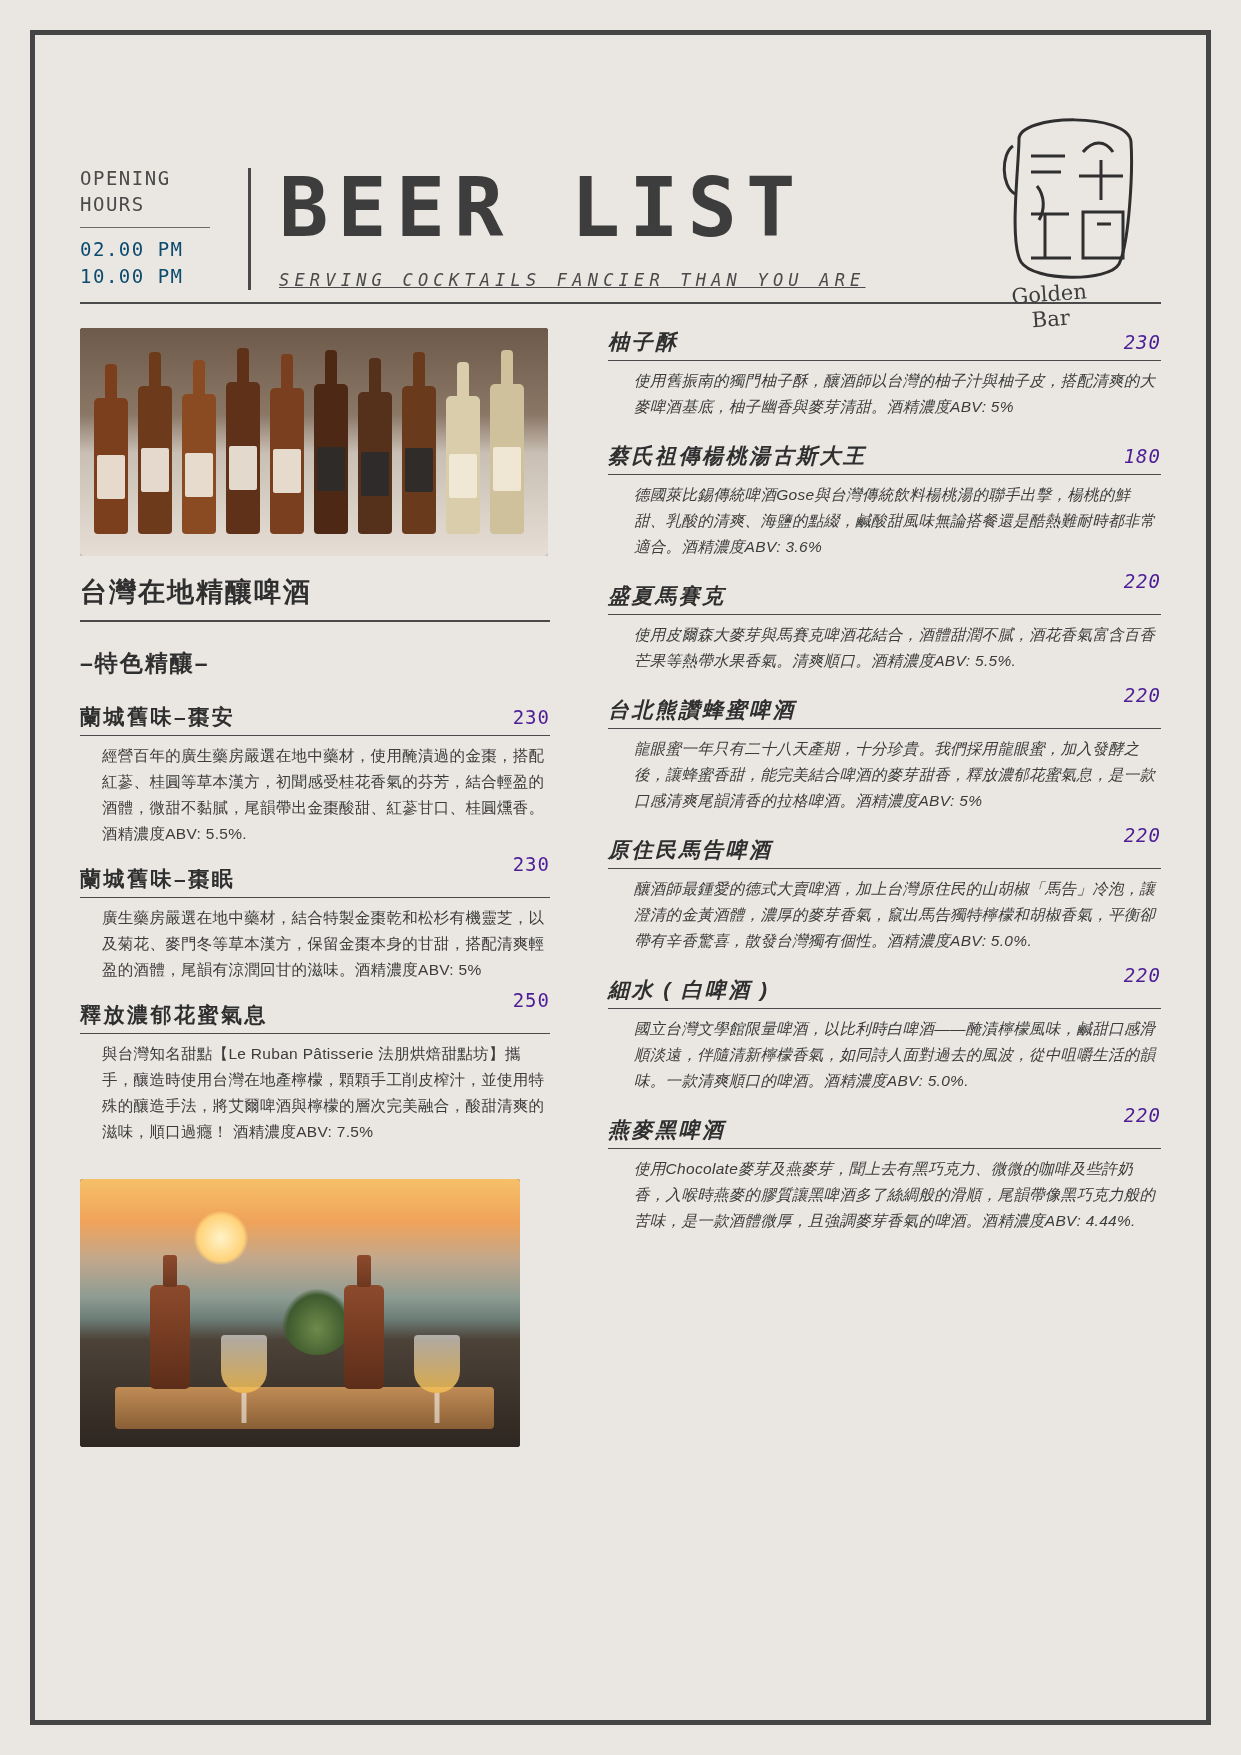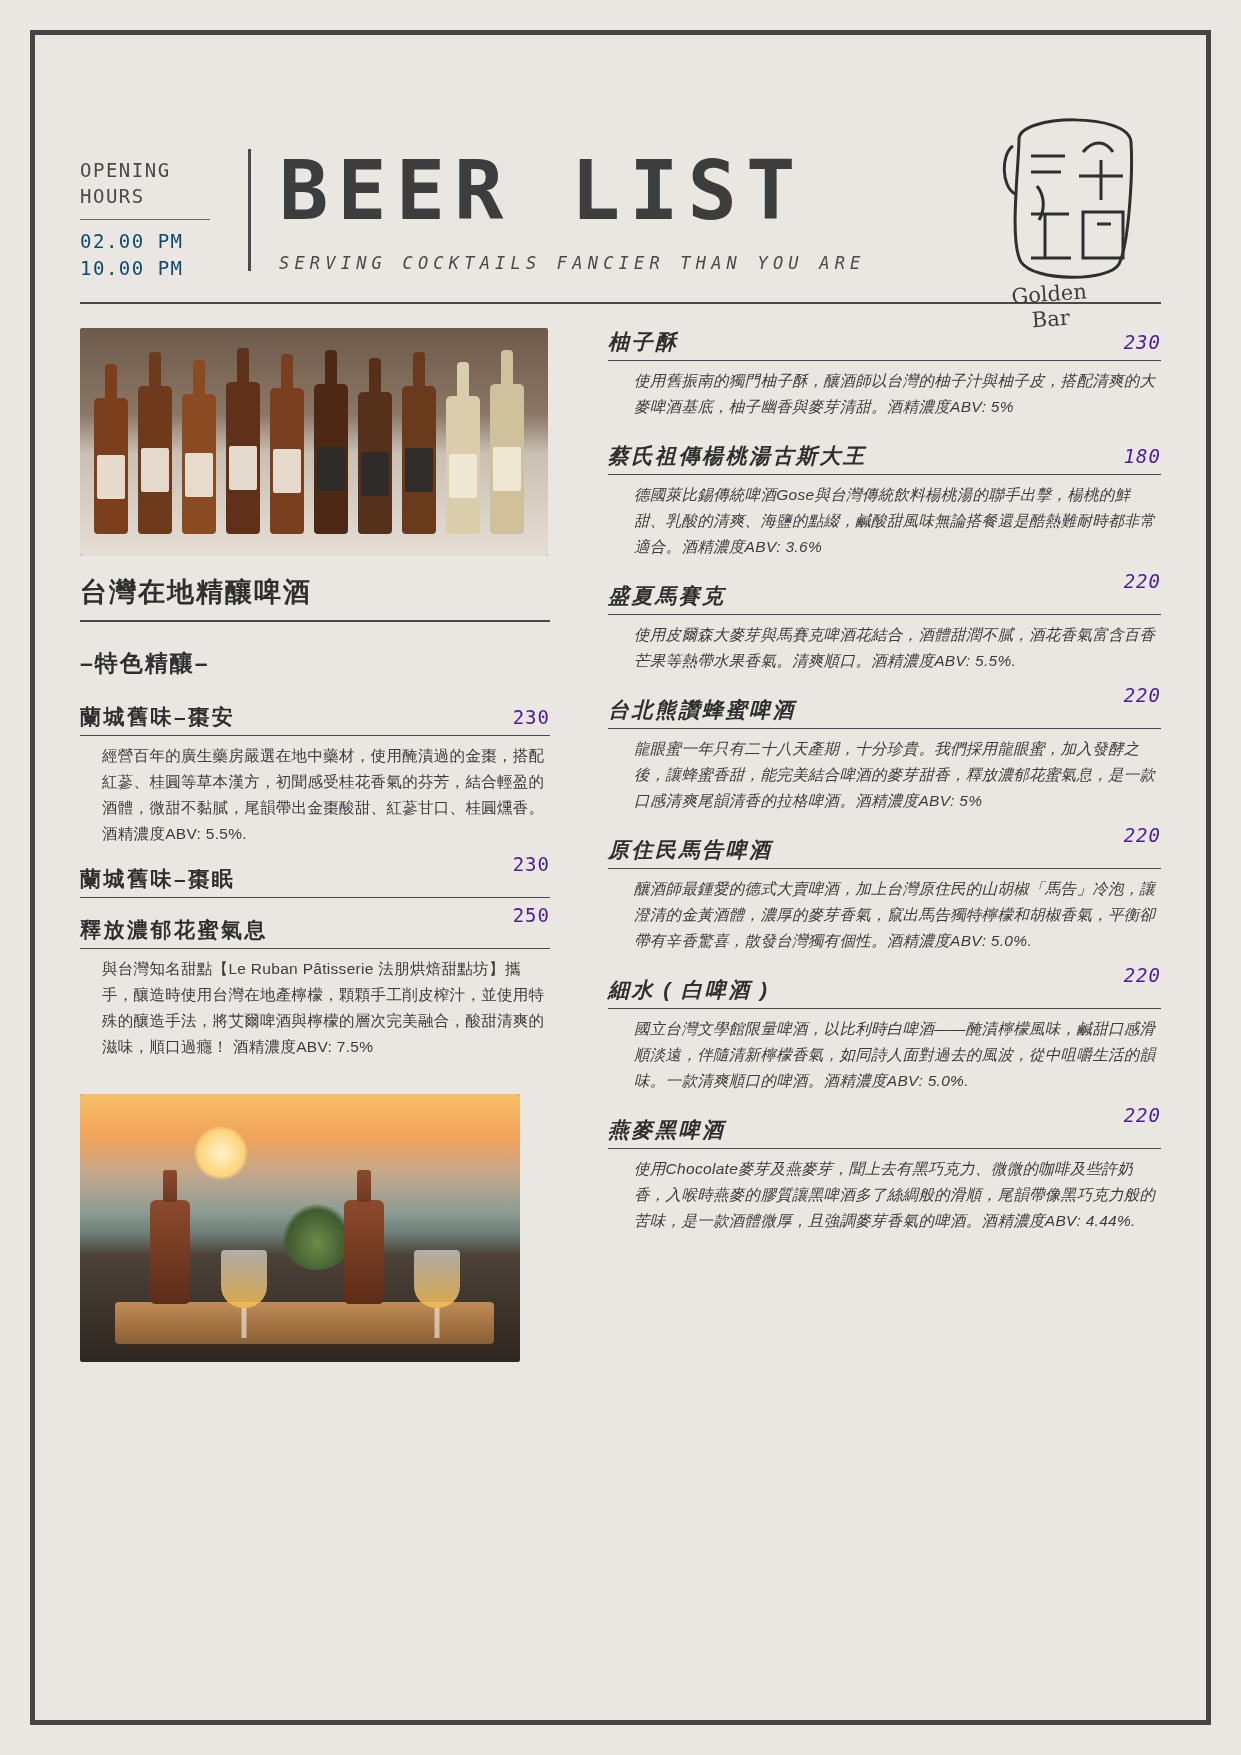--- a/index.html
+++ b/index.html
@@ -35,21 +35,21 @@
     left: 80px;
     top: 100px;
     right: 80px;
     bottom: 60px;
   }
 
   
   .header {
     position: relative;
     display: flex;
-    align-items: center;
+    align-items: flex-end;
     height: 190px;
   }
   .hours {
     width: 150px;
     padding-top: 48px;
     flex: 0 0 150px;
   }
   .hours .lbl {
     font-family: "DejaVu Sans Mono", monospace;
     font-size: 19px;
@@ -90,20 +90,21 @@
     line-height: 92px;
     white-space: nowrap;
   }
   .subtitle {
     font-family: "DejaVu Sans Mono", monospace;
     font-style: italic;
     font-size: 17px;
     letter-spacing: 5.2px;
     color: #4a4a4a;
     margin-top: 16px;
+    text-decoration: underline;
   }
   .logo {
     position: absolute;
     right: -8px;
     top: -6px;
     width: 190px;
     height: 250px;
   }
   .logo svg { display: block; }
   .logo .golden {
@@ -362,20 +363,21 @@
           <div class="item-rule"></div>
           <div class="item-desc">經營百年的廣生藥房嚴選在地中藥材，使用醃漬過的金棗，搭配紅蔘、桂圓等草本漢方，初聞感受桂花香氣的芬芳，結合輕盈的酒體，微甜不黏膩，尾韻帶出金棗酸甜、紅蔘甘口、桂圓燻香。酒精濃度ABV: 5.5%.</div>
         </div>
 
         <div class="item">
           <div class="item-head">
             <div class="item-name">蘭城舊味–棗眠</div>
             <div class="item-price up">230</div>
           </div>
           <div class="item-rule"></div>
+          <div class="item-desc">廣生藥房嚴選在地中藥材，結合特製金棗乾和松杉有機靈芝，以及菊花、麥門冬等草本漢方，保留金棗本身的甘甜，搭配清爽輕盈的酒體，尾韻有涼潤回甘的滋味。酒精濃度ABV: 5%</div>
         </div>
 
         <div class="item">
           <div class="item-head">
             <div class="item-name">釋放濃郁花蜜氣息</div>
             <div class="item-price up">250</div>
           </div>
           <div class="item-rule"></div>
           <div class="item-desc">與台灣知名甜點【Le Ruban Pâtisserie 法朋烘焙甜點坊】攜手，釀造時使用台灣在地產檸檬，顆顆手工削皮榨汁，並使用特殊的釀造手法，將艾爾啤酒與檸檬的層次完美融合，酸甜清爽的滋味，順口過癮！ 酒精濃度ABV: 7.5%</div>
         </div>

